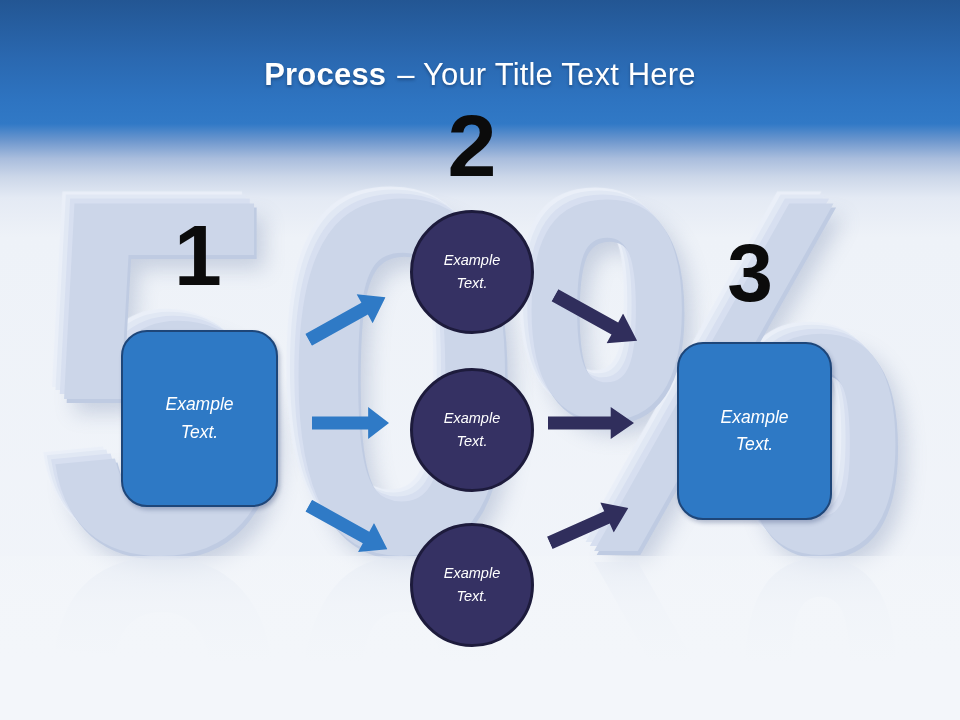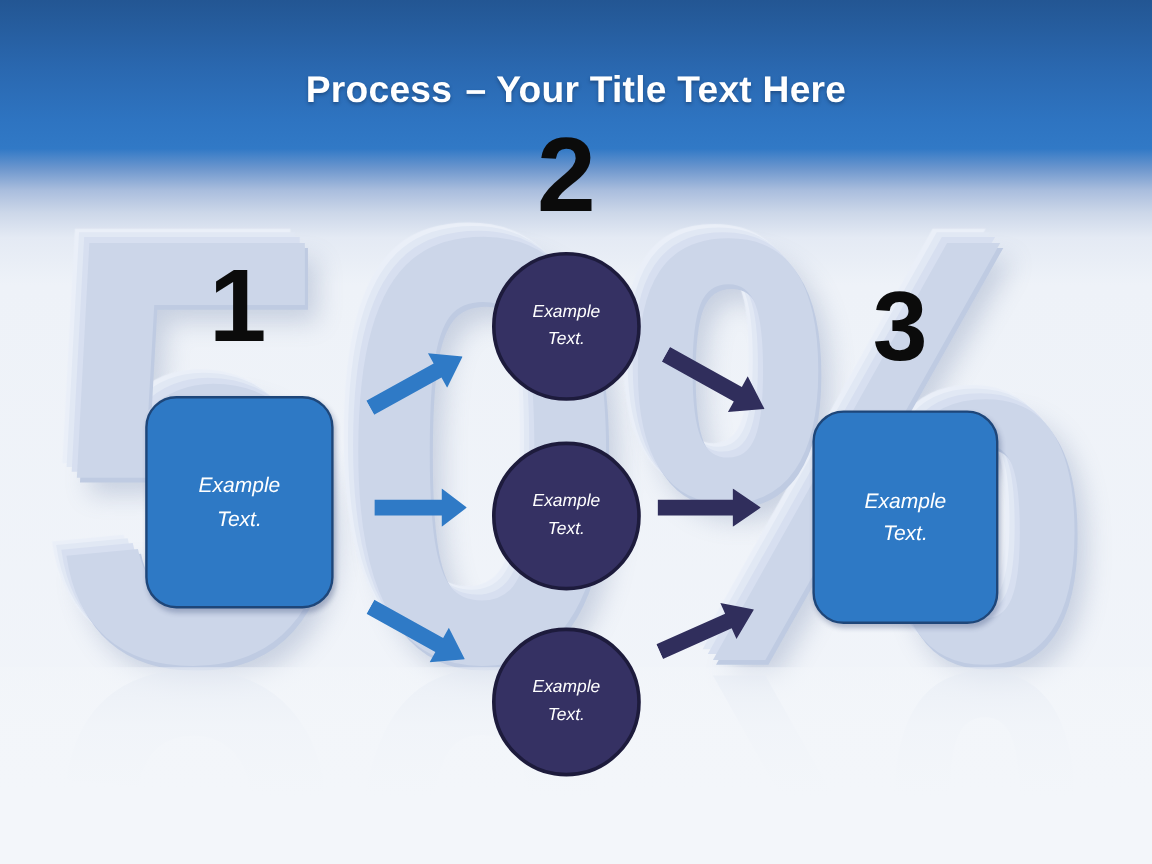--- a/index.html
+++ b/index.html
@@ -16,21 +16,21 @@
   }
 
   
   .slide-title {
     position: absolute; top: 47px; left: 0; width: 100%; height: 56px;
     z-index: 6; display: flex; align-items: center; justify-content: center;
     color: #ffffff; font-size: 31px; letter-spacing: 0.2px;
     text-shadow: 0 2px 3px rgba(10, 30, 60, 0.4);
   }
   .title-lead { font-weight: bold; }
-  .title-rest { font-weight: bold; margin-left: 11px; }
+  .title-rest { font-weight: normal; margin-left: 11px; }
 
   
   .big-text {
     position: absolute; z-index: 1; left: 42px; top: 124px;
     font-weight: bold; font-size: 505px; line-height: 1;
     color: #ccd6e9; letter-spacing: -0.005em; white-space: nowrap;
     transform: scaleX(0.86); transform-origin: left center;
     text-shadow:
       3px 4px 0 #bfcbe2,
       -5px -5px 0 #d7dff0,

